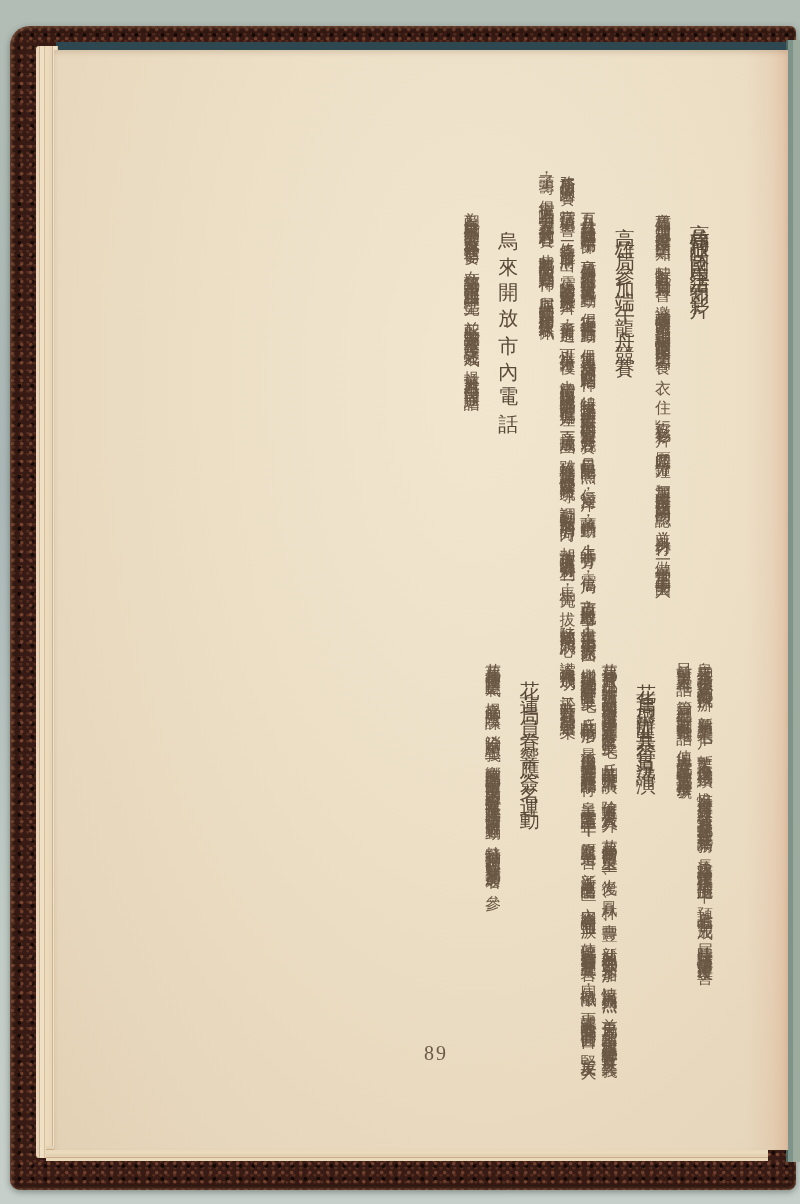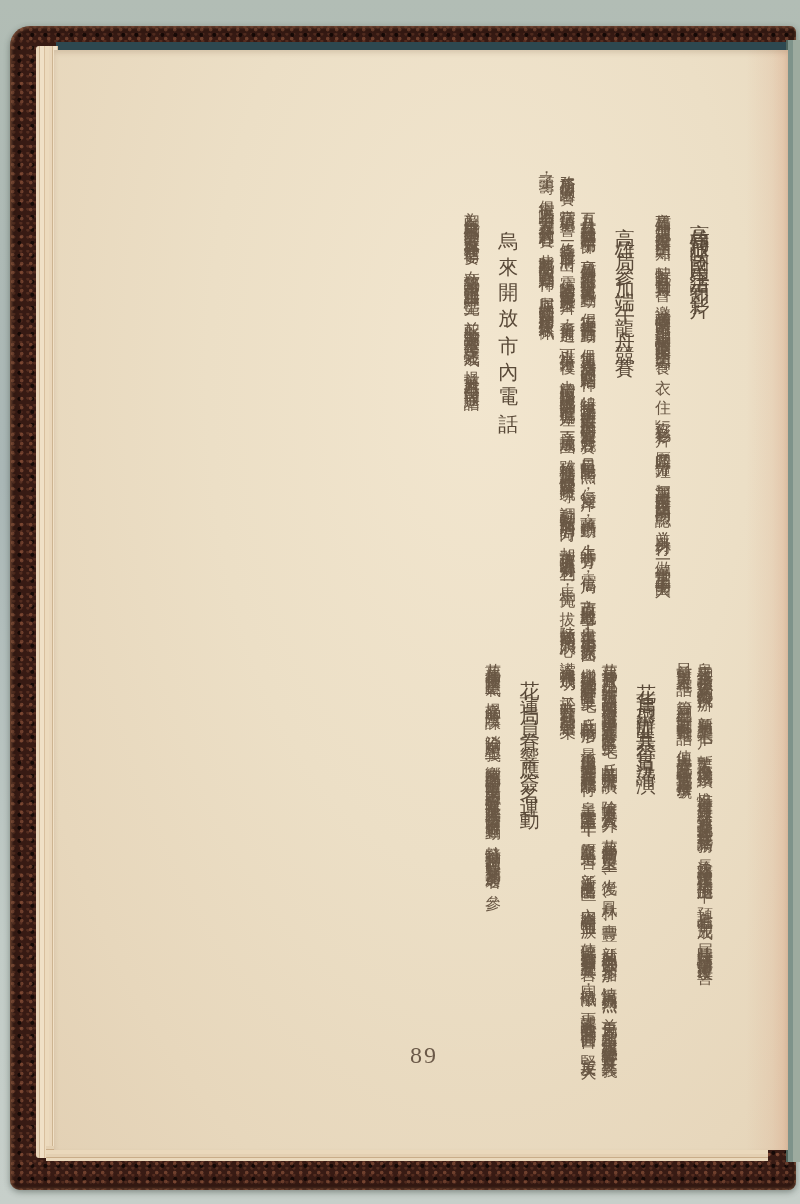--- a/index.html
+++ b/index.html
@@ -75,21 +75,21 @@
     margin-left:10px; margin-right:10px; text-orientation:upright;
   }
   .t-film    { letter-spacing:5.5px;  padding-top:44px; }
   .t-dragon  { letter-spacing:13px;   padding-top:48px; }
   .t-wulai   { letter-spacing:26px;   padding-top:52px; }
   .t-lecture { letter-spacing:7.5px;  padding-top:55px; }
   .t-sign    { letter-spacing:13px;   padding-top:52px; }
 
   .page-number {
     position:absolute; top:992px; left:346px; width:48px;
-    text-align:center; font-size:24px; letter-spacing:2px; color:#6b5948;
+    text-align:right; font-size:20px; letter-spacing:2px; color:#6b5948;
   }
 </style>
 </head>
 <body>
 
 <div class="photo">
 
   <div class="cover"></div>
   <div class="endpaper"></div>
   <div class="page-edges"></div>

